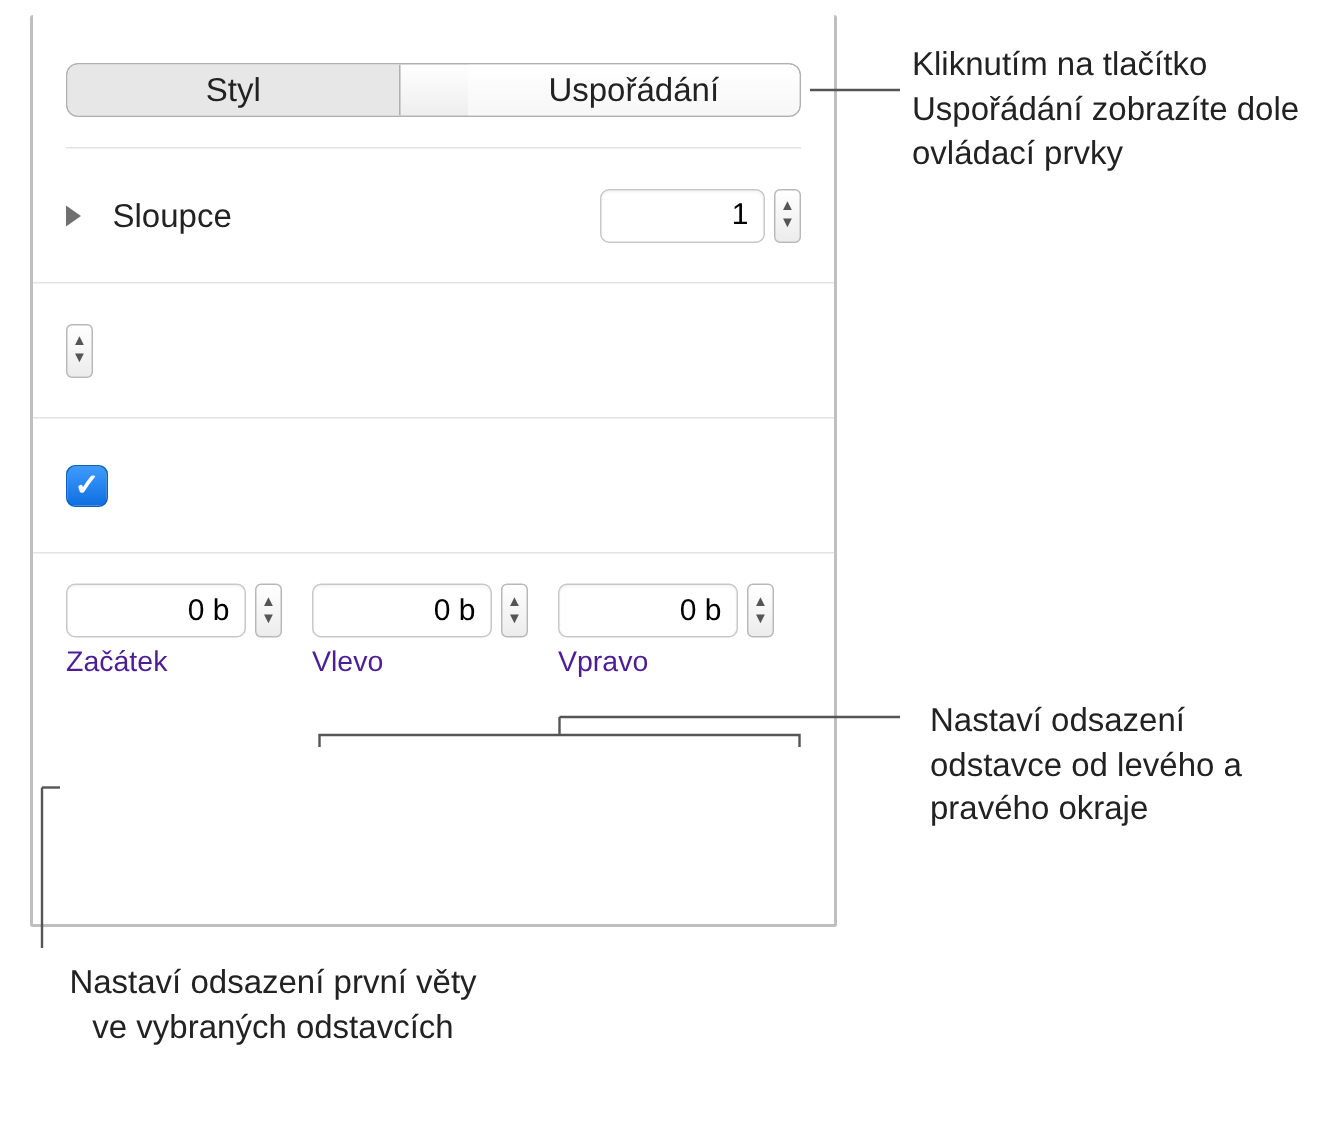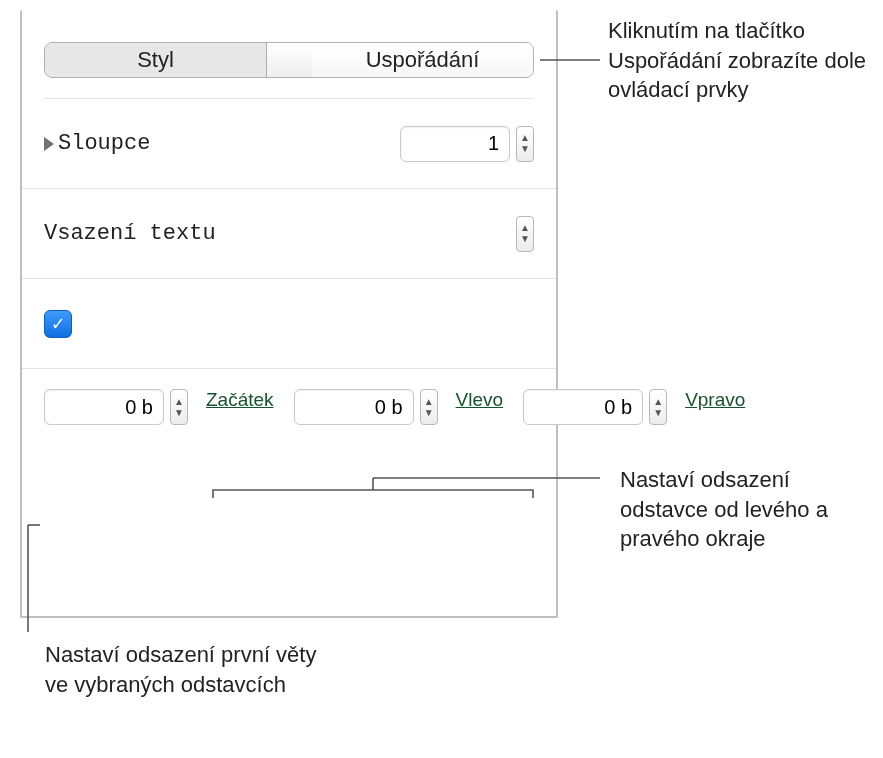--- a/index.html
+++ b/index.html
@@ -63,22 +63,21 @@
     justify-content: space-between;
     padding: 0 22px;
     height: 90px;
     border-bottom: 1px solid #e3e3e3;
   }
   .row:last-child { border-bottom: none; }
   .row .label {
     font-size: 22px;
     display: flex;
     align-items: center;
-    gap: 4px;
-    font-family: Liberation Mono, monospace;
+    gap: 21px;
   }
 
   .separator {
     margin: 20px 22px 0 22px;
     border-top: 1px solid #e3e3e3;
   }
 
   
   .tri {
     display: inline-block;
@@ -159,39 +158,38 @@
     gap: 10px;
     margin-bottom: 14px;
   }
   .indent-row {
     display: flex;
     gap: 20px;
     align-items: flex-start;
   }
   .indent-col {
     display: flex;
-    flex-direction: row;
-    gap: 18px;
+    flex-direction: column;
+    gap: 6px;
   }
   .indent-col .sublabel {
     font-size: 19px;
-    color: #14532d;
-    text-decoration: underline;
+    color: #4c1d95;
   }
   .indent-col .stepper input { width: 120px; }
 
   
   .callout {
     position: absolute;
     font-size: 22px;
     line-height: 1.35;
   }
-  #callout-layout { left: 608px; top: 16px; width: 260px; }
+  #callout-layout { left: 608px; top: 28px; width: 260px; }
   #callout-lr     { left: 620px; top: 465px; width: 260px; }
-  #callout-first  { left: 45px;  top: 640px; width: 300px; }
+  #callout-first  { left: 32px;  top: 640px; width: 300px; text-align: center; }
 
   
   svg.overlay {
     position: absolute;
     left: 0; top: 0;
     width: 883px; height: 758px;
     pointer-events: none;
   }
   svg.overlay path, svg.overlay line {
     stroke: #555;
@@ -223,23 +221,20 @@
     <div class="stepper">
       <input type="text" value="1" style="">
       <div class="arrows">
         <span>▲</span>
         <span>▼</span>
       </div>
     </div>
   </div>
 
   <div class="row">
-    <div class="label">
-      <span>Vsazení textu</span>
-    </div>
     <div class="stepper">
       <div class="arrows">
         <span>▲</span>
         <span>▼</span>
       </div>
     </div>
   </div>
 
   <div class="row">
     <div class="label">

